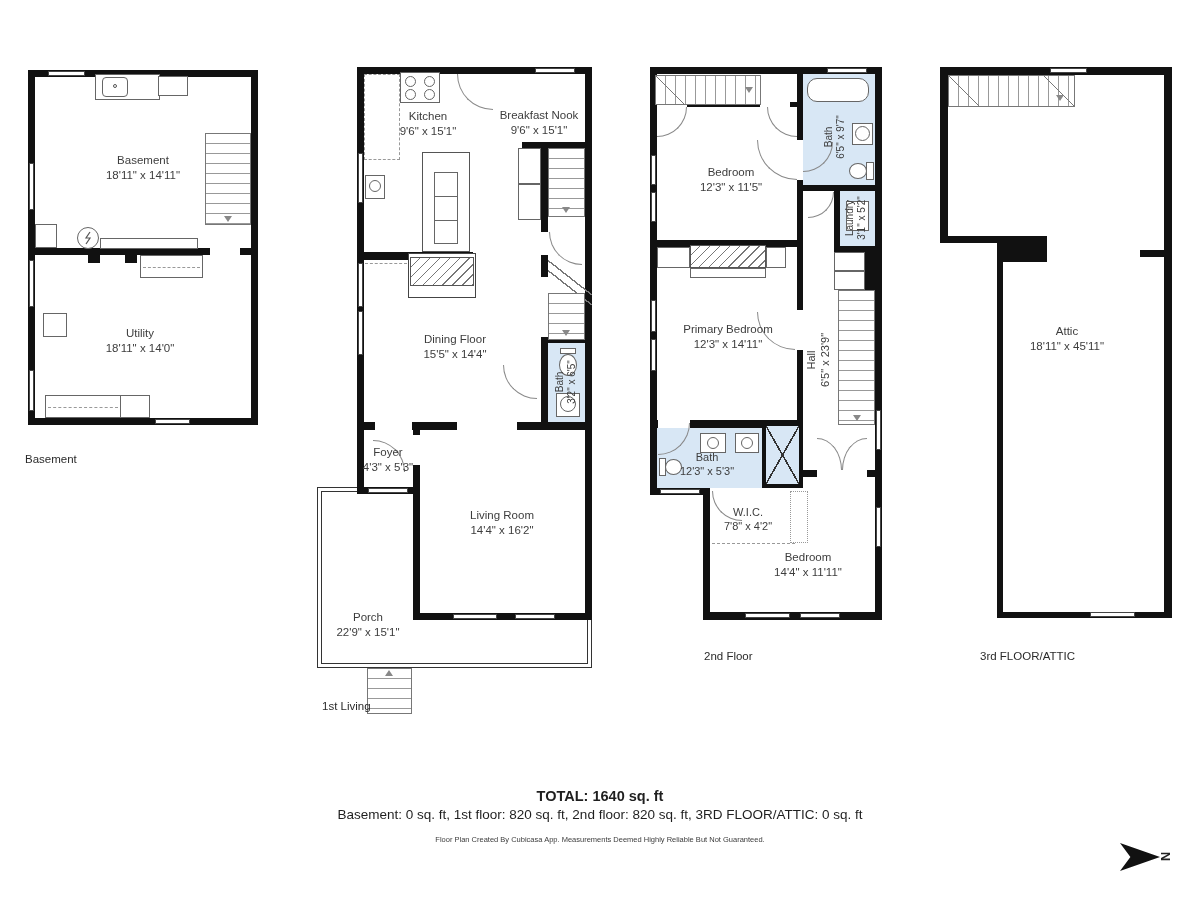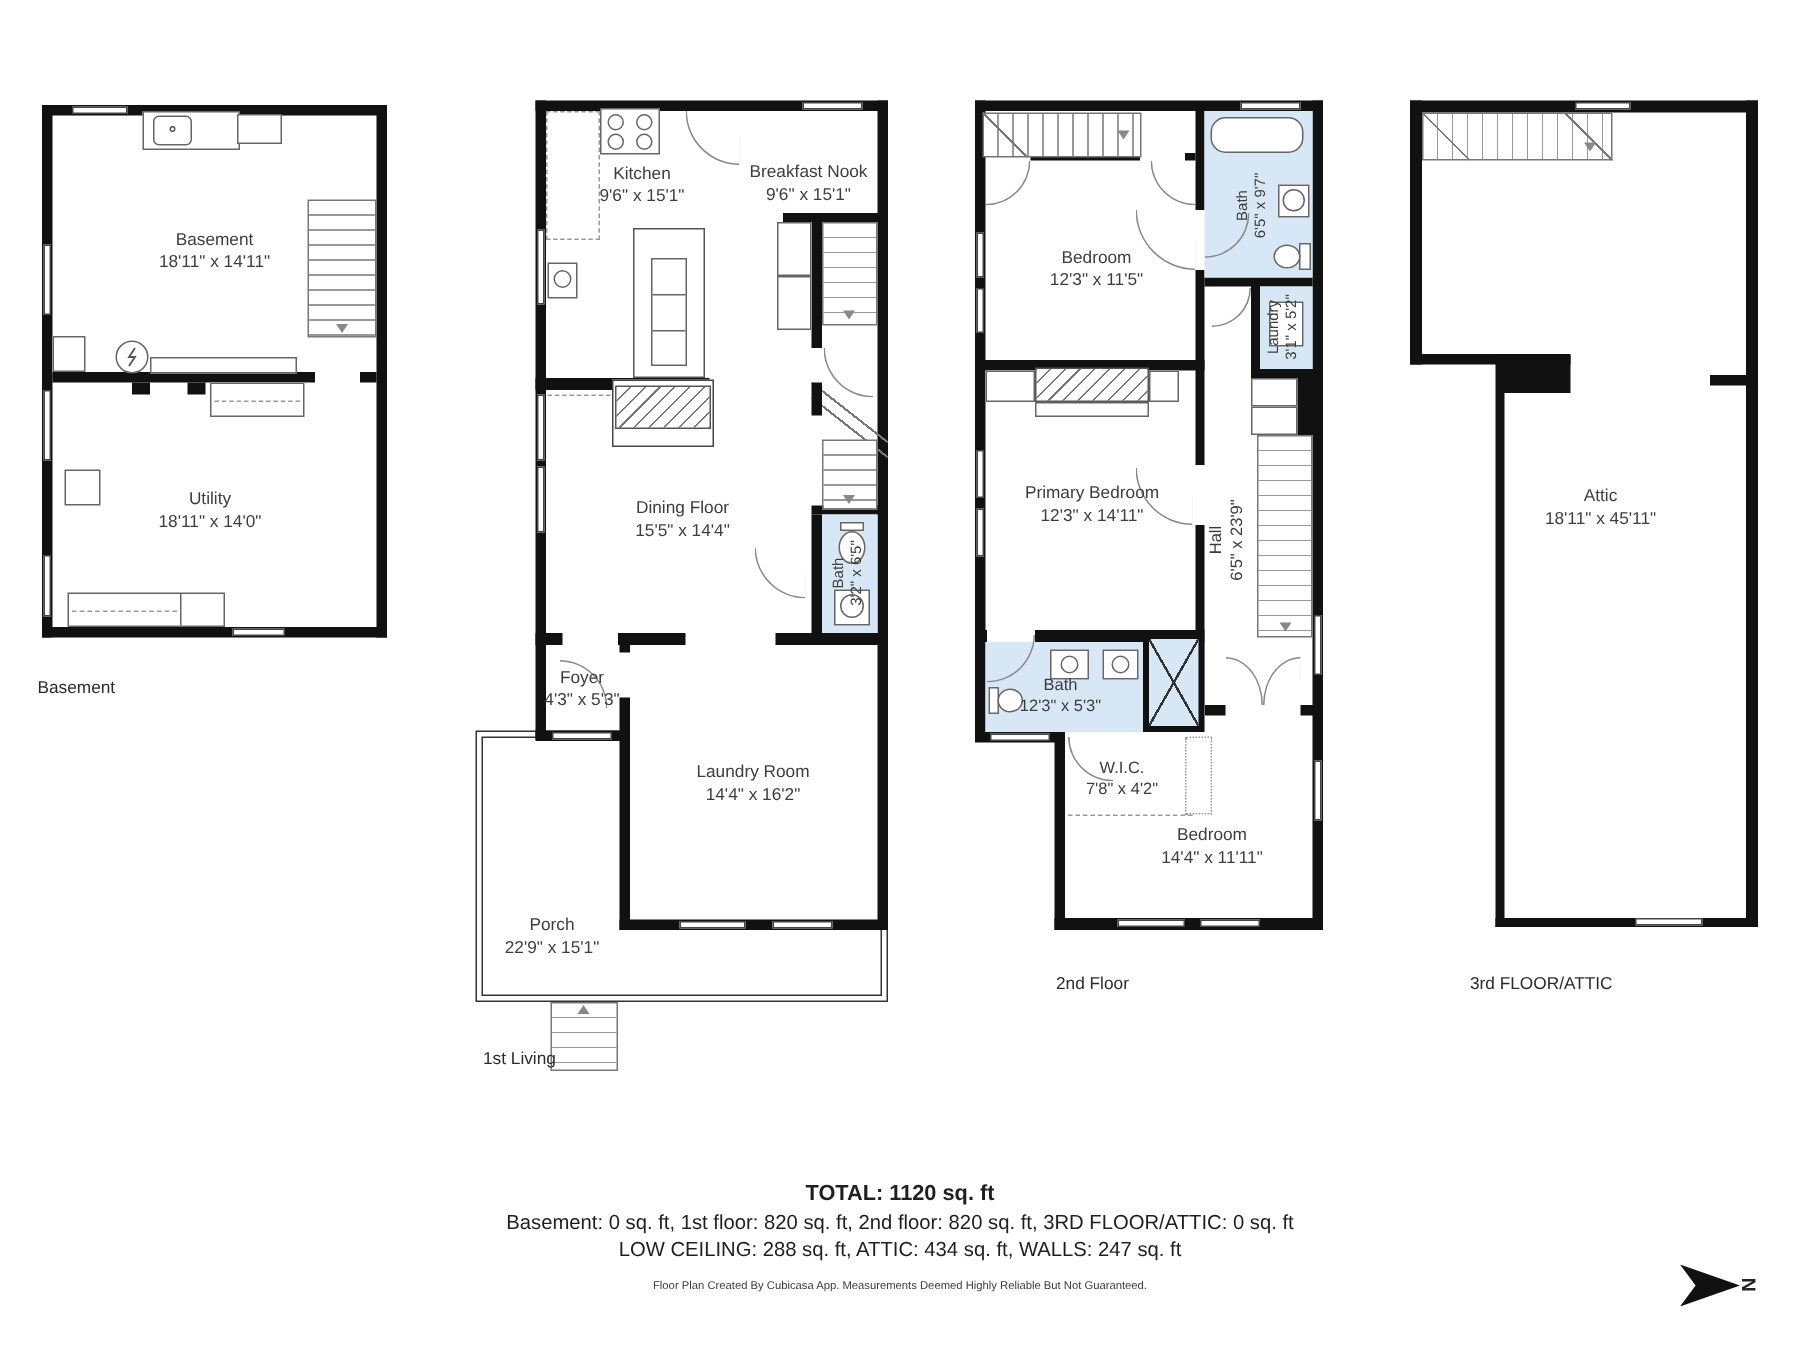--- a/index.html
+++ b/index.html
@@ -186,21 +186,21 @@
     </div>
     <div class="lbl" style="left:138px;top:280px;">
       <div>Dining Floor</div>
       <div>15'5" x 14'4"</div>
     </div>
     <div class="lbl" style="left:71px;top:393px;">
       <div>Foyer</div>
       <div>4'3" x 5'3"</div>
     </div>
     <div class="lbl" style="left:185px;top:456px;">
-      <div>Laundry Room</div>
+      <div>Living Room</div>
       <div>14'4" x 16'2"</div>
     </div>
     <div class="lbl" style="left:51px;top:558px;">
       <div>Porch</div>
       <div>22'9" x 15'1"</div>
     </div>
   </div>
 
   <div class="plan" style="left:650px;top:67px;width:232px;height:553px;">
     <div class="wall" style="left:0;top:0;width:232px;height:7px;"></div>
@@ -337,22 +337,21 @@
       <div>18'11" x 45'11"</div>
     </div>
   </div>
 
   <div class="floor-label" style="left:25px;top:453px;">Basement</div>
   <div class="floor-label" style="left:322px;top:700px;">1st Living</div>
   <div class="floor-label" style="left:704px;top:650px;">2nd Floor</div>
   <div class="floor-label" style="left:980px;top:650px;">3rd FLOOR/ATTIC</div>
 
   <div class="summary">
-    <div class="total">TOTAL: 1120 sq. ft</div>
+    <div class="total">TOTAL: 1640 sq. ft</div>
     <div class="line">Basement: 0 sq. ft, 1st floor: 820 sq. ft, 2nd floor: 820 sq. ft, 3RD FLOOR/ATTIC: 0 sq. ft</div>
-    <div class="line">LOW CEILING: 288 sq. ft, ATTIC: 434 sq. ft, WALLS: 247 sq. ft</div>
     <div class="disclaimer">Floor Plan Created By Cubicasa App. Measurements Deemed Highly Reliable But Not Guaranteed.</div>
   </div>
 
   <div class="compass-arrow" style="left:1120px;top:843px;width:40px;height:28px;"></div>
   <div class="north" style="left:1161px;top:849px;">N</div>
 
 </div>
 
 </body></html>

